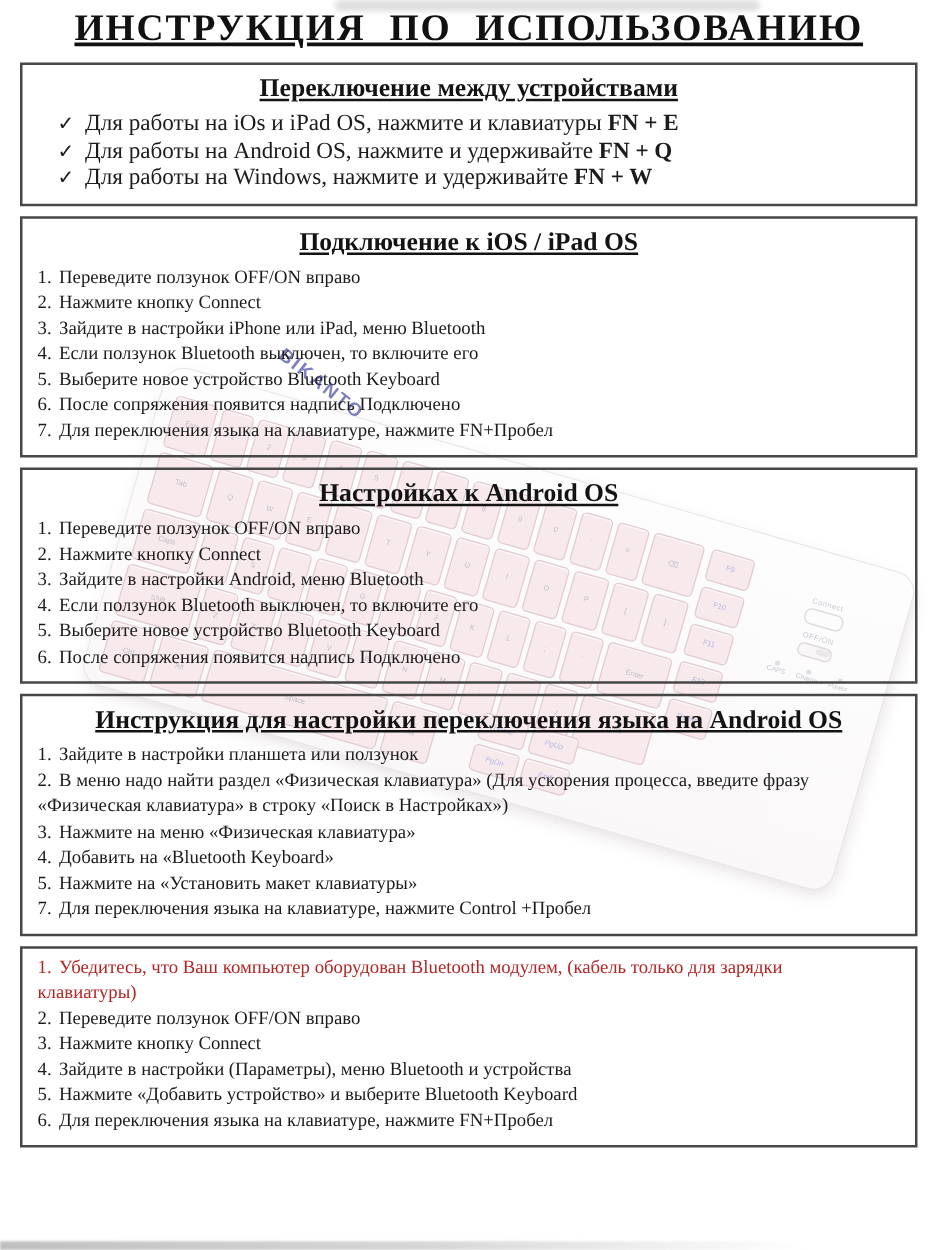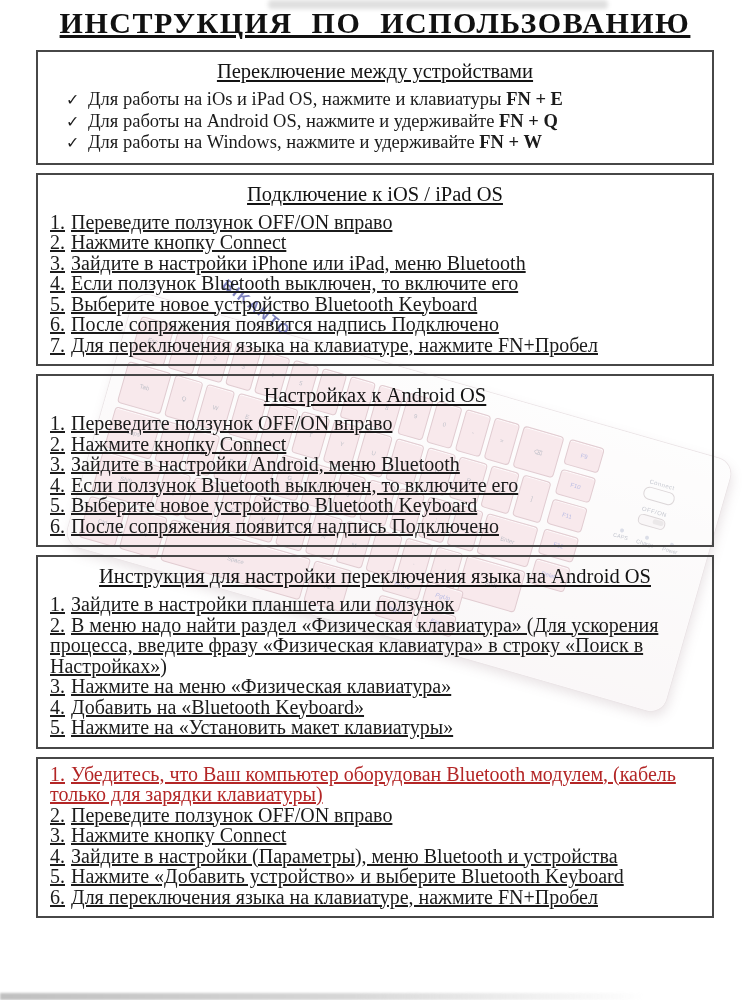--- a/index.html
+++ b/index.html
@@ -43,31 +43,31 @@
   .kb-ind-lbl{font-size:5.5px;}
   .kb-nav{position:absolute;left:318px;top:198px;display:grid;
           grid-template-columns:38px 38px;gap:4px;}
   .kb-navkey{flex:none;height:20px;color:#6b74c8;font-style:italic;}
 
   .stamp{position:absolute;left:216px;top:299px;z-index:1;transform:rotate(38deg);
          font-family:"Liberation Sans",sans-serif;font-weight:bold;font-size:15px;
          letter-spacing:2px;color:var(--stamp-blue,#4b50a5);opacity:.72;pointer-events:none;}
 
   
-  .content{position:relative;z-index:2;padding:0 36px;}
+  .content{position:relative;z-index:2;padding:0 16px;}
   .title{margin:6px 0 10px;text-align:center;font-size:30px;font-weight:bold;
          text-decoration:underline;letter-spacing:1.5px;word-spacing:10px;color:#111;}
   .box{border:2px solid #474747;padding:5px 12px 9px;margin-bottom:8px;background:transparent;}
-  .box h2{margin:3px 0 6px;text-align:center;font-size:20.5px;font-weight:normal;
+  .box h2{margin:3px 0 6px;text-align:center;font-size:20.5px;font-weight:bold;
           text-decoration:underline;color:#131313;}
   .list{max-width:648px;}
   .check-item{display:flex;font-size:18.5px;line-height:21.5px;padding-left:16px;}
   .check{width:22px;flex:none;font-size:16px;}
   .ctext b{font-weight:bold;}
-  .num-item{font-size:20px;line-height:20.5px;text-decoration:underline;}
+  .num-item{font-size:15px;line-height:20.5px;}
   .num-item .num{margin-right:6px;}
   .red{color:var(--warning-red,#b32626);}
 </style>
 </head>
 <body>
 
 <div class="page" style="--warning-red: #b32626; --stamp-blue: #4b50a5; --key-pink: #f3d4db;">
 
   <div class="top-smudge"></div>
 
@@ -290,20 +290,23 @@
 
           <div class="num-item">
             <span class="num">4.</span><span>Добавить на «Bluetooth Keyboard»</span>
           </div>
 
           <div class="num-item">
             <span class="num">5.</span><span>Нажмите на «Установить макет клавиатуры»</span>
           </div>
 
 
+          <div class="num-item">
+            <span class="num">7.</span><span>Для переключения языка на клавиатуре, нажмите Control +Пробел</span>
+          </div>
         </div>
     </section>
 
     <section class="box">
       <div class="list">
 
           <div class="num-item red">
             <span class="num">1.</span><span>Убедитесь, что Ваш компьютер оборудован Bluetooth модулем, (кабель только для зарядки клавиатуры)</span>
           </div>
 

